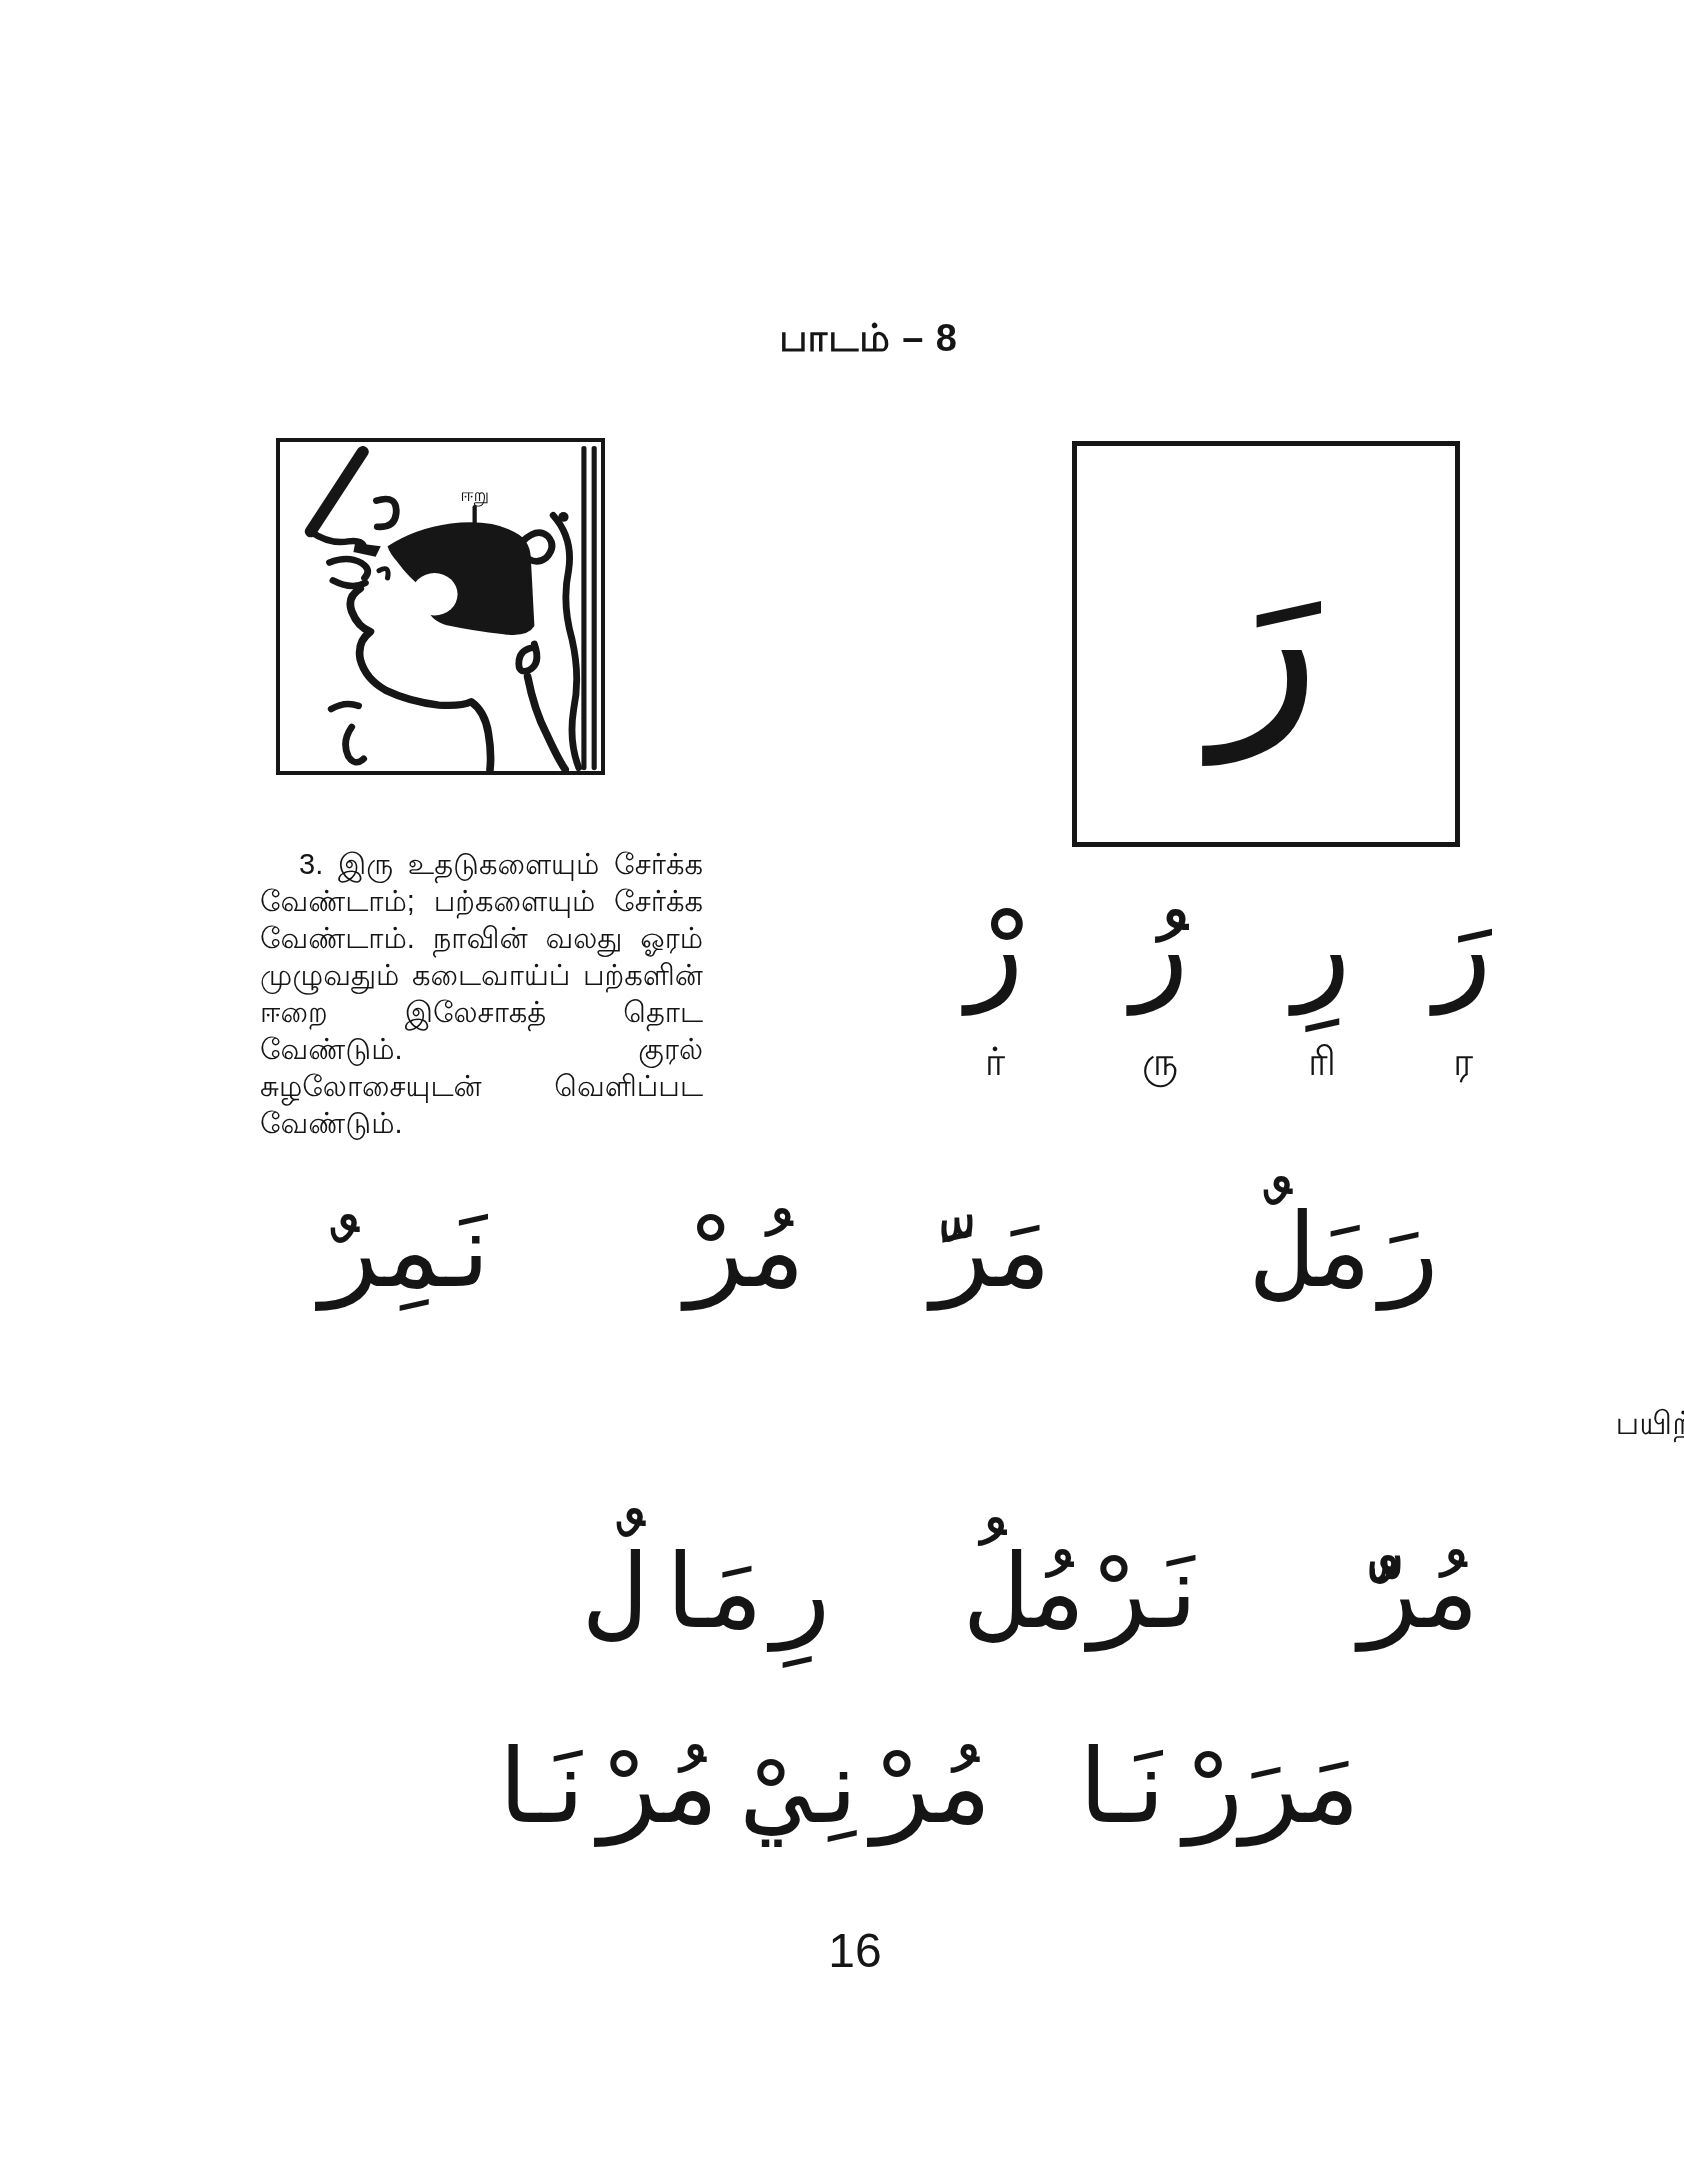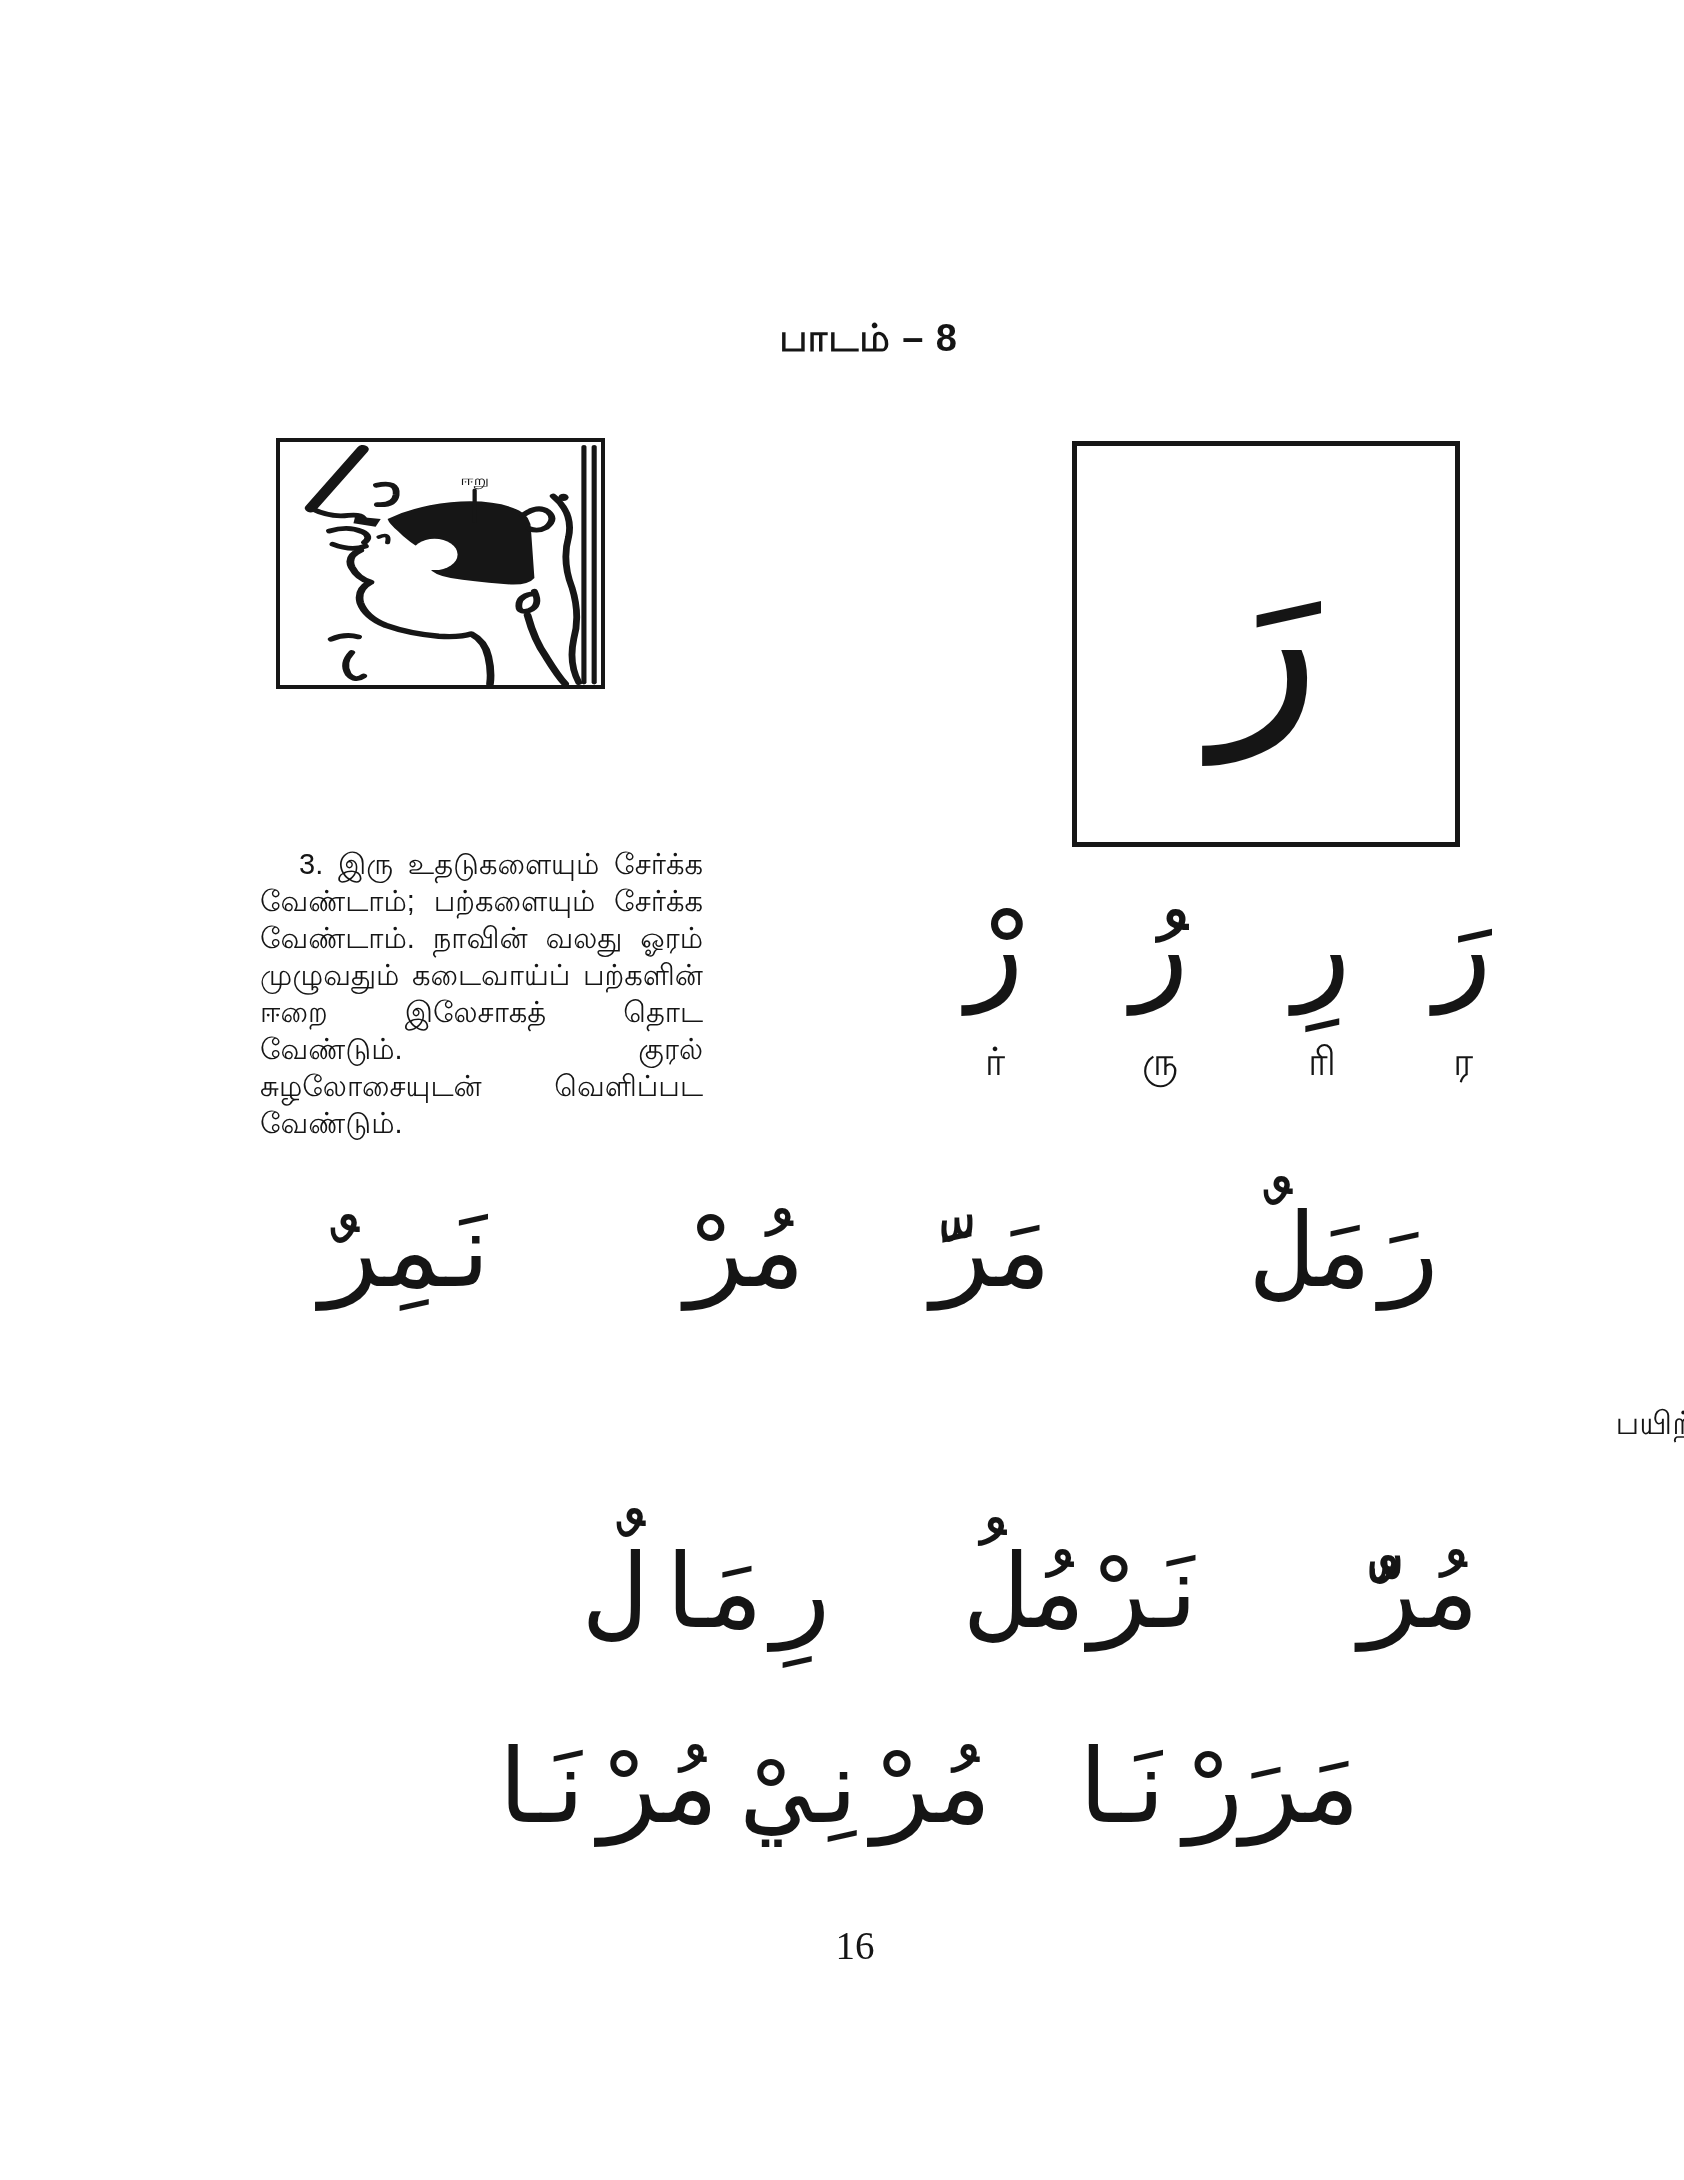--- a/index.html
+++ b/index.html
@@ -14,21 +14,21 @@
     margin-left:44px;
   }
   .title {
     position:absolute; top:317px; left:0; width:1649px;
     text-align:center;
     font-size:38px; font-weight:bold; letter-spacing:0.9px;
   }
   
   .diagram-box {
     position:absolute; left:232px; top:438px;
-    width:329px; height:251px;
+    width:329px; height:337px;
     border:4.3px solid #161616;
     background:#ffffff;
   }
   .diagram-box svg { display:block; width:100%; height:100%; }
   
   .letter-box {
     position:absolute; left:1028px; top:441px;
     width:388px; height:406px;
     border:5.1px solid #161616;
     display:flex; align-items:center; justify-content:center;
@@ -66,22 +66,22 @@
     font-size:102px; line-height:1;
     white-space:nowrap; direction:rtl; unicode-bidi:isolate;
   }
   .exercise-heading {
     position:absolute; top:1405px; left:0; width:1675px;
     text-align:right; font-size:32px;
   }
   .page-number {
     position:absolute; top:1923px; left:0; width:1622px;
     text-align:center;
-    font-family:Liberation Serif, serif;
-    font-size:39px;
+    font-family:Liberation Sans, sans-serif;
+    font-size:48px;
   }
 </style>
 </head>
 <body>
 
 <div class="page">
 
   <div class="title">பாடம் – 8</div>
 
   <div class="diagram-box">

